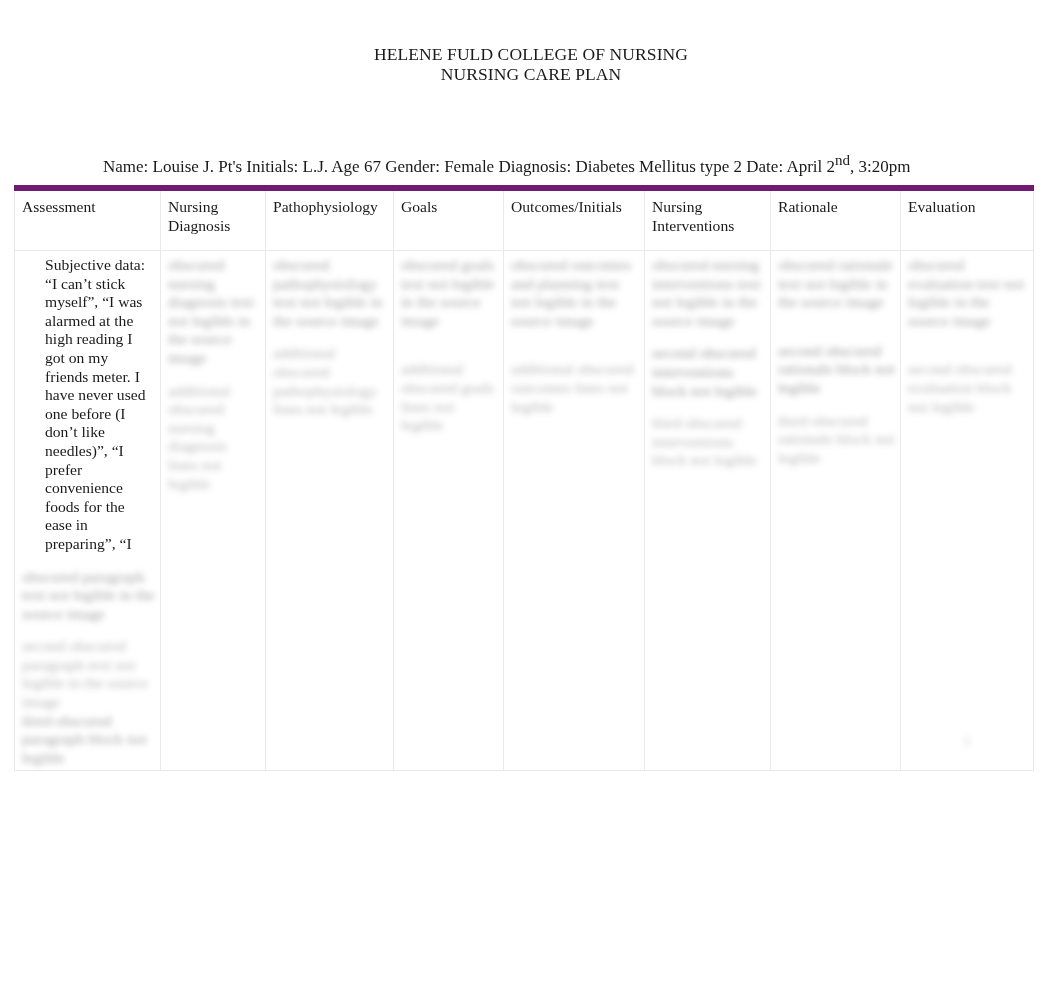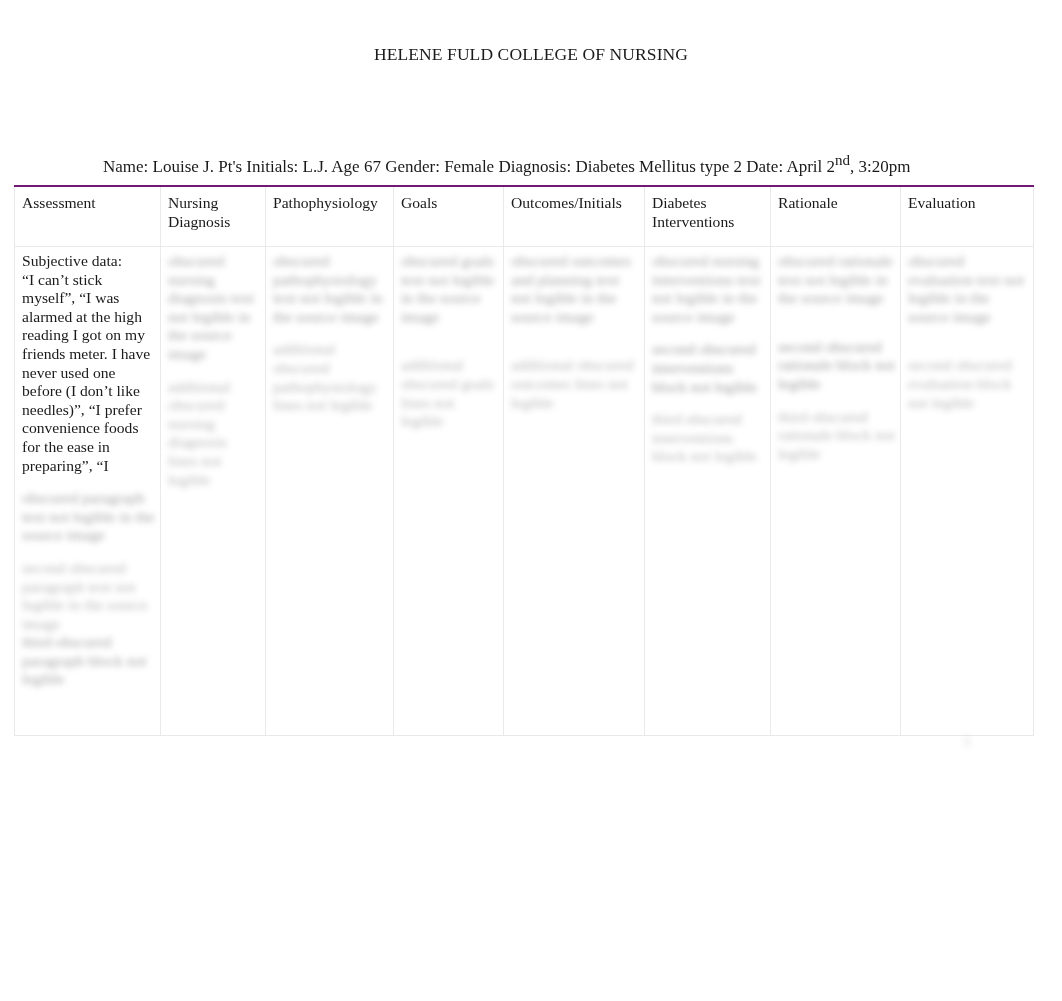--- a/index.html
+++ b/index.html
@@ -56,21 +56,21 @@
     table-layout: fixed;
   }
   #care-plan-table td {
     border: 1px solid #e9e9ec;
     vertical-align: top;
     padding: 5px 5px 3px 7px;
     font-size: 15.6px;
     line-height: 18.6px;
   }
   #care-plan-table thead td {
-    border-top: 2px solid #701a75;
+    border-top: 6px solid #701a75;
     padding-top: 7px;
     padding-bottom: 14px;
     height: 38px;
   }
   #care-plan-table tbody td {
     height: 480px;
   }
 
   col.c1 { width: 146px; }
   col.c2 { width: 105px; }
@@ -85,20 +85,21 @@
     display: block;
   }
 
   .cell-body {
     position: relative;
     height: 100%;
   }
 
   .sharp-text {
     white-space: pre-line;
+    margin-left: 23px;
   }
 
   
   .redacted {
     filter: blur(3.1px);
     opacity: 0.52;
     color: #4a4a4a;
     white-space: pre-line;
     -webkit-user-select: none;
     user-select: none;
@@ -126,20 +127,21 @@
     color: #5a5a5a;
     filter: blur(3.6px);
     opacity: 0.35;
   }
 </style>
 </head>
 <body>
 
 <div id="title-block">
   <div class="title-line">HELENE FULD COLLEGE OF NURSING</div>
+  <div class="title-line">NURSING CARE PLAN</div>
 </div>
 
 <div id="patient-info"><span>Name: Louise J.  Pt's Initials:  L.J.  Age 67  Gender: Female Diagnosis: Diabetes Mellitus type 2 Date: April 2</span><sup>nd</sup><span>, 3:20pm</span></div>
 
 <table id="care-plan-table">
   <colgroup>
     <col class="c1">
       <col class="c2">
       <col class="c3">
       <col class="c4">
@@ -159,21 +161,21 @@
       <td>
         <span class="hdr">Pathophysiology</span>
       </td>
       <td>
         <span class="hdr">Goals</span>
       </td>
       <td>
         <span class="hdr">Outcomes/Initials</span>
       </td>
       <td>
-        <span class="hdr">Diabetes Interventions</span>
+        <span class="hdr">Nursing Interventions</span>
       </td>
       <td>
         <span class="hdr">Rationale</span>
       </td>
       <td>
         <span class="hdr">Evaluation</span>
       </td>
     </tr>
   </thead>
   <tbody>

